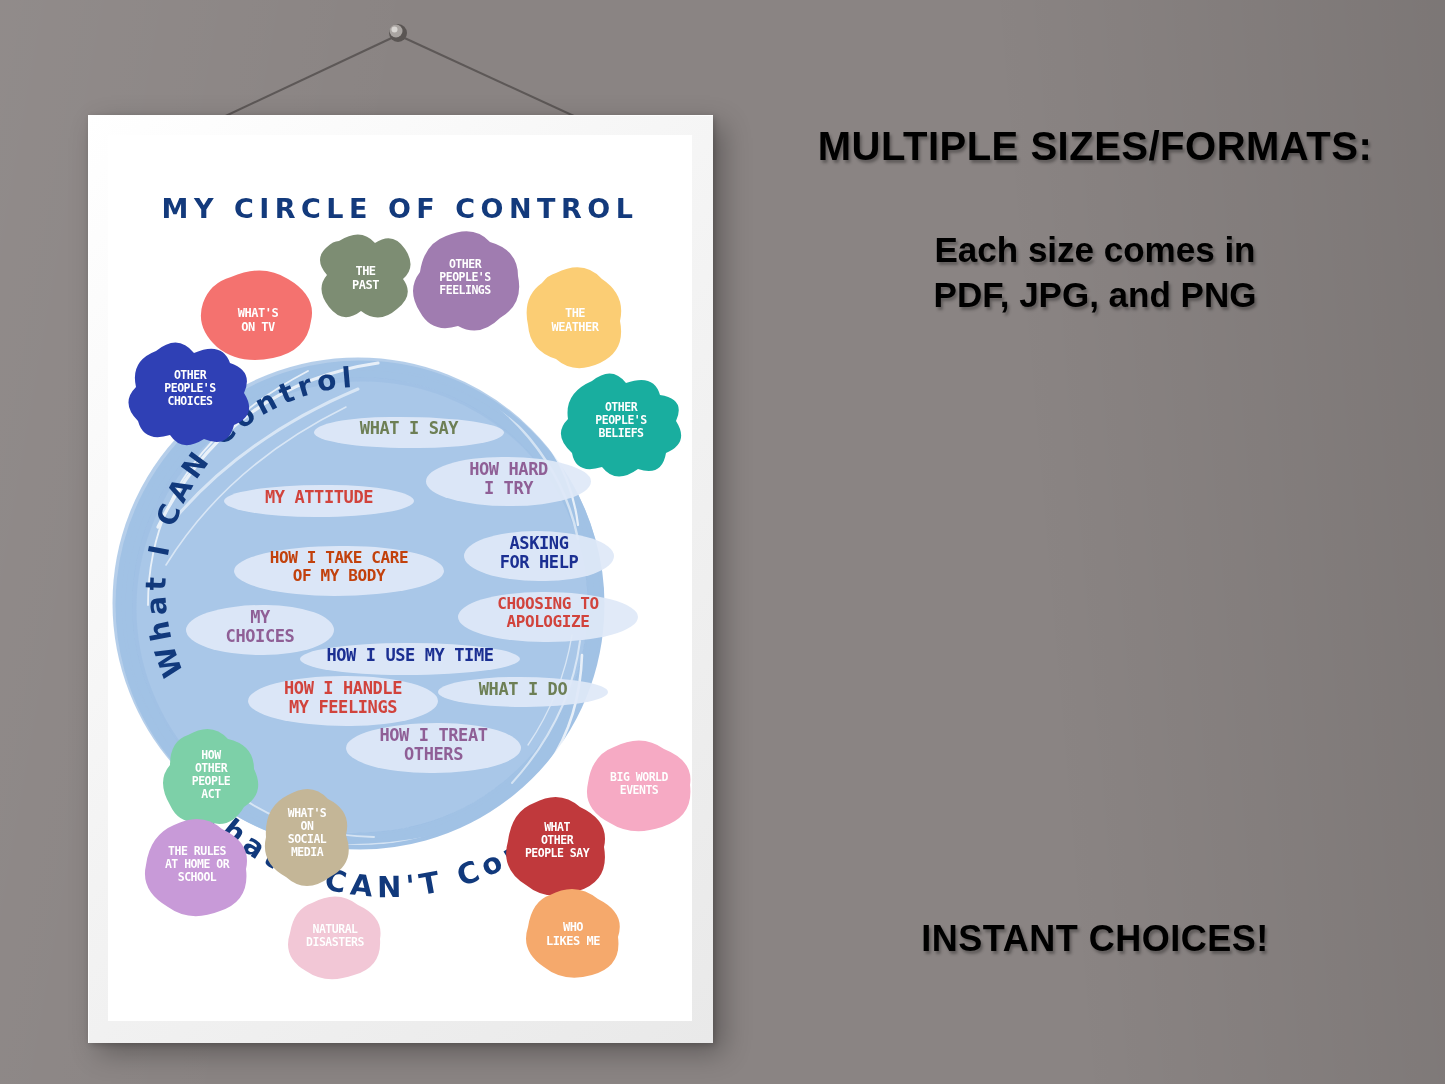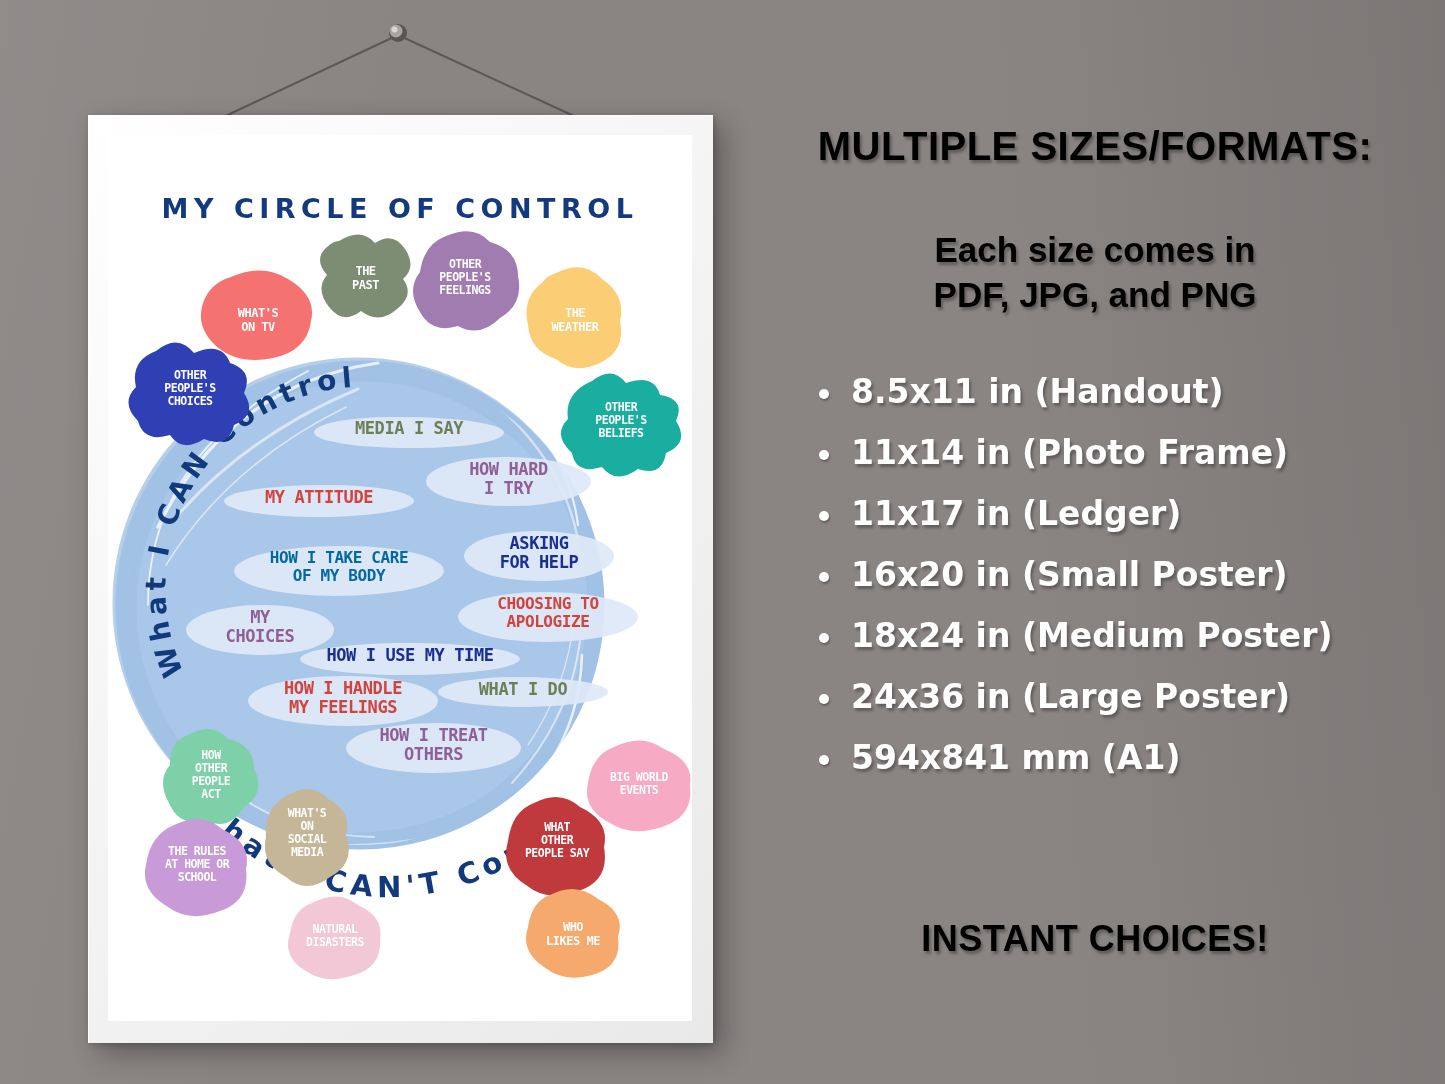--- a/index.html
+++ b/index.html
@@ -167,35 +167,35 @@
         <path id="arcOut" d="M 78 660 A 252 252 0 0 0 470 676" fill="none"></path>
         <text class="curve-text" font-size="28" letter-spacing="5">
           <textPath href="#arcIn" startOffset="4%">What I CAN Control</textPath>
         </text>
         <text class="curve-text" font-size="29" letter-spacing="5.5">
           <textPath href="#arcOut" startOffset="3%">What I CAN'T Control</textPath>
         </text>
       </svg>
 
       <div class="swatch" style="left:206px;top:282px;width:190px;height:31px;border-radius:40% 55% 45% 50%/50%;"></div>
-      <div class="item" style="left:206px;top:284px;width:190px;font-size:17px;color:#6d7f55;">MEDIA I SAY</div>
+      <div class="item" style="left:206px;top:284px;width:190px;font-size:17px;color:#6d7f55;">WHAT I SAY</div>
 
       <div class="swatch" style="left:318px;top:322px;width:165px;height:49px;border-radius:46% 52% 48% 50%/50%;"></div>
       <div class="item" style="left:318px;top:325px;width:165px;font-size:17px;color:#8f5f96;">HOW HARD
 I TRY</div>
 
       <div class="swatch" style="left:116px;top:350px;width:190px;height:32px;border-radius:52% 44% 50% 48%/50%;"></div>
       <div class="item" style="left:116px;top:353px;width:190px;font-size:17px;color:#d1433c;">MY ATTITUDE</div>
 
       <div class="swatch" style="left:356px;top:396px;width:150px;height:50px;border-radius:48% 52% 46% 50%/50%;"></div>
       <div class="item" style="left:356px;top:399px;width:150px;font-size:17px;color:#1b2f92;">ASKING
 FOR HELP</div>
 
       <div class="swatch" style="left:126px;top:411px;width:210px;height:50px;border-radius:50% 46% 52% 48%/50%;"></div>
-      <div class="item" style="left:126px;top:414px;width:210px;font-size:16px;color:#0369a1;">HOW I TAKE CARE
+      <div class="item" style="left:126px;top:414px;width:210px;font-size:16px;color:#c2410c;">HOW I TAKE CARE
 OF MY BODY</div>
 
       <div class="swatch" style="left:350px;top:457px;width:180px;height:50px;border-radius:46% 52% 50% 48%/50%;"></div>
       <div class="item" style="left:350px;top:460px;width:180px;font-size:16px;color:#d1433c;">CHOOSING TO
 APOLOGIZE</div>
 
       <div class="swatch" style="left:78px;top:470px;width:148px;height:50px;border-radius:52% 46% 48% 50%/50%;"></div>
       <div class="item" style="left:78px;top:473px;width:148px;font-size:17px;color:#8f5f96;">MY
 CHOICES</div>
 
@@ -328,23 +328,14 @@
       </div>
 
     </div>
   </div>
 </div>
 
 <div id="panel">
   <div class="p-head" id="p-title">MULTIPLE SIZES/FORMATS:</div>
   <div class="p-head" id="p-sub">Each size comes in
 PDF, JPG, and PNG</div>
-  <ul id="p-list">
-    <li>8.5x11 in (Handout)</li>
-    <li>11x14 in (Photo Frame)</li>
-    <li>11x17 in (Ledger)</li>
-    <li>16x20 in (Small Poster)</li>
-    <li>18x24 in (Medium Poster)</li>
-    <li>24x36 in (Large Poster)</li>
-    <li>594x841 mm (A1)</li>
-  </ul>
   <div class="p-head" id="p-foot">INSTANT CHOICES!</div>
 </div>
 
 </body></html>

